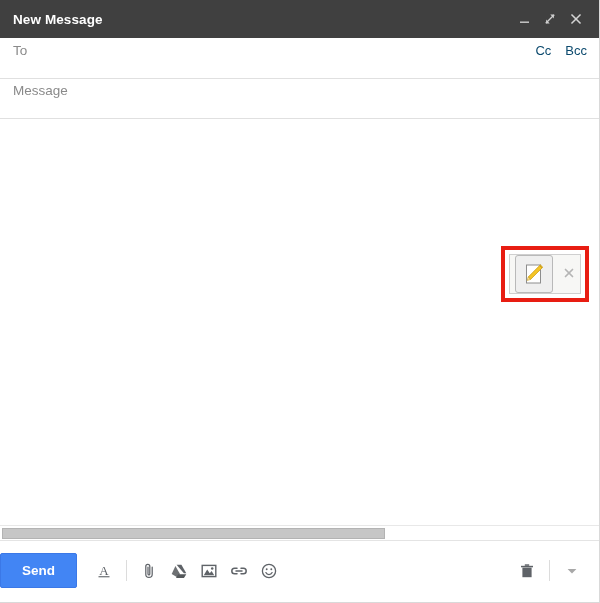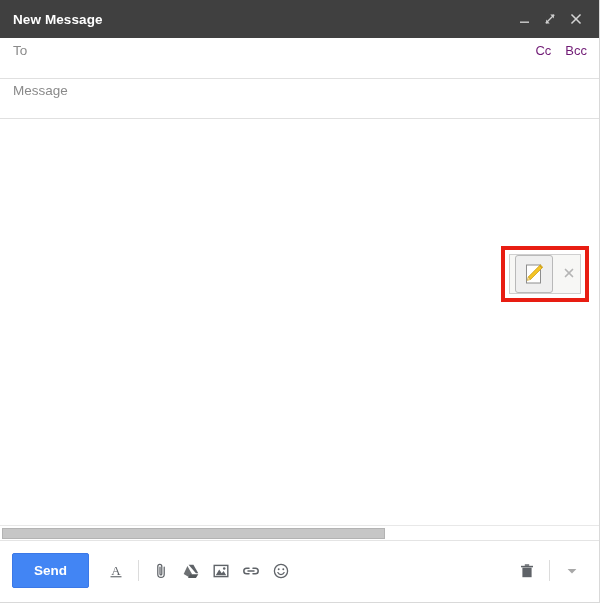--- a/index.html
+++ b/index.html
@@ -63,21 +63,21 @@
   #row-to { height: 41px; }
   #row-subject { height: 40px; }
   .field-label {
     font-size: 13.5px;
     color: #8a8a8a;
     flex: 1 1 auto;
     white-space: nowrap;
   }
   .ccbcc {
     font-size: 13px;
-    color: #701a75;
+    color: #0c4a6e;
     margin-left: 14px;
     cursor: pointer;
     flex: 0 0 auto;
   }
 
   
   #body-area {
     position: relative;
     height: 421px;
     background: #ffffff;
@@ -152,21 +152,21 @@
     box-sizing: border-box;
   }
 
   
   #toolbar {
     height: 60px;
     border-top: 1px solid #e4e4e4;
     background: #ffffff;
     display: flex;
     align-items: center;
-    padding: 0 12px 0 12px;
+    padding: 0 12px 0 0;
     box-sizing: border-box;
   }
   #send-button {
     background: #4285f4;
     color: #ffffff;
     font-size: 13.5px;
     font-weight: bold;
     border: 1px solid #3b78e7;
     border-radius: 2px;
     padding: 9px 21px;

